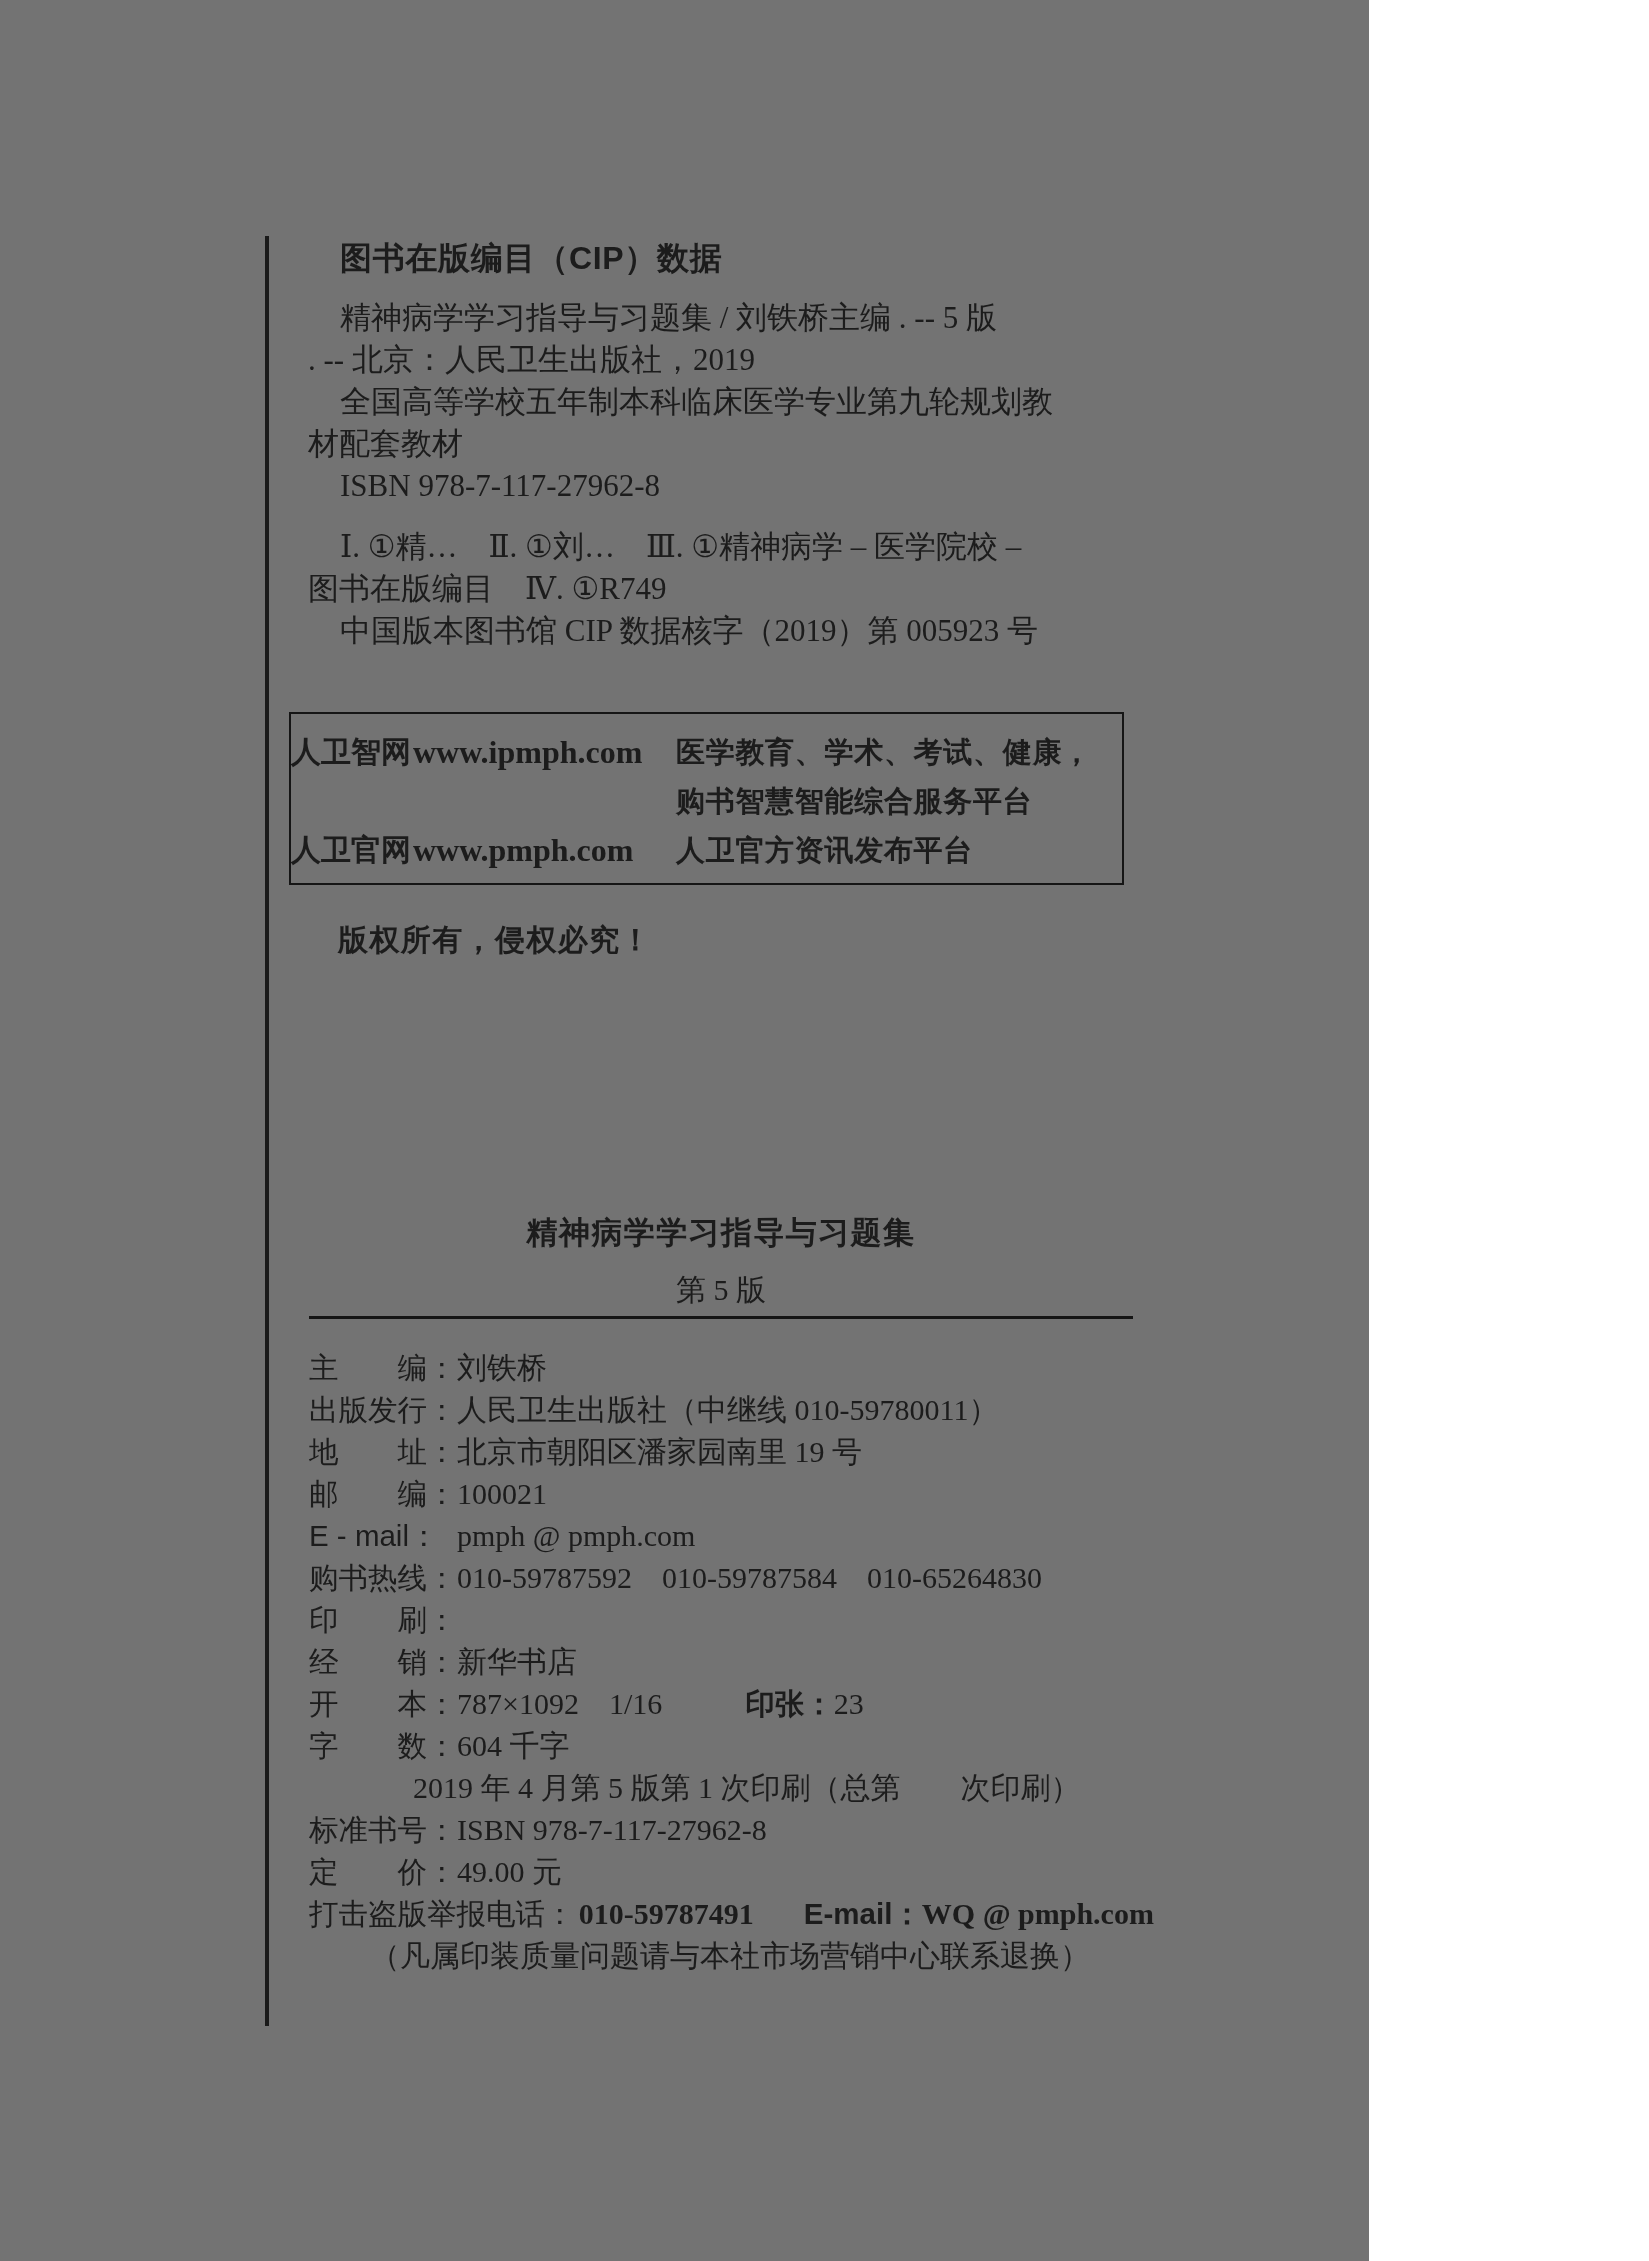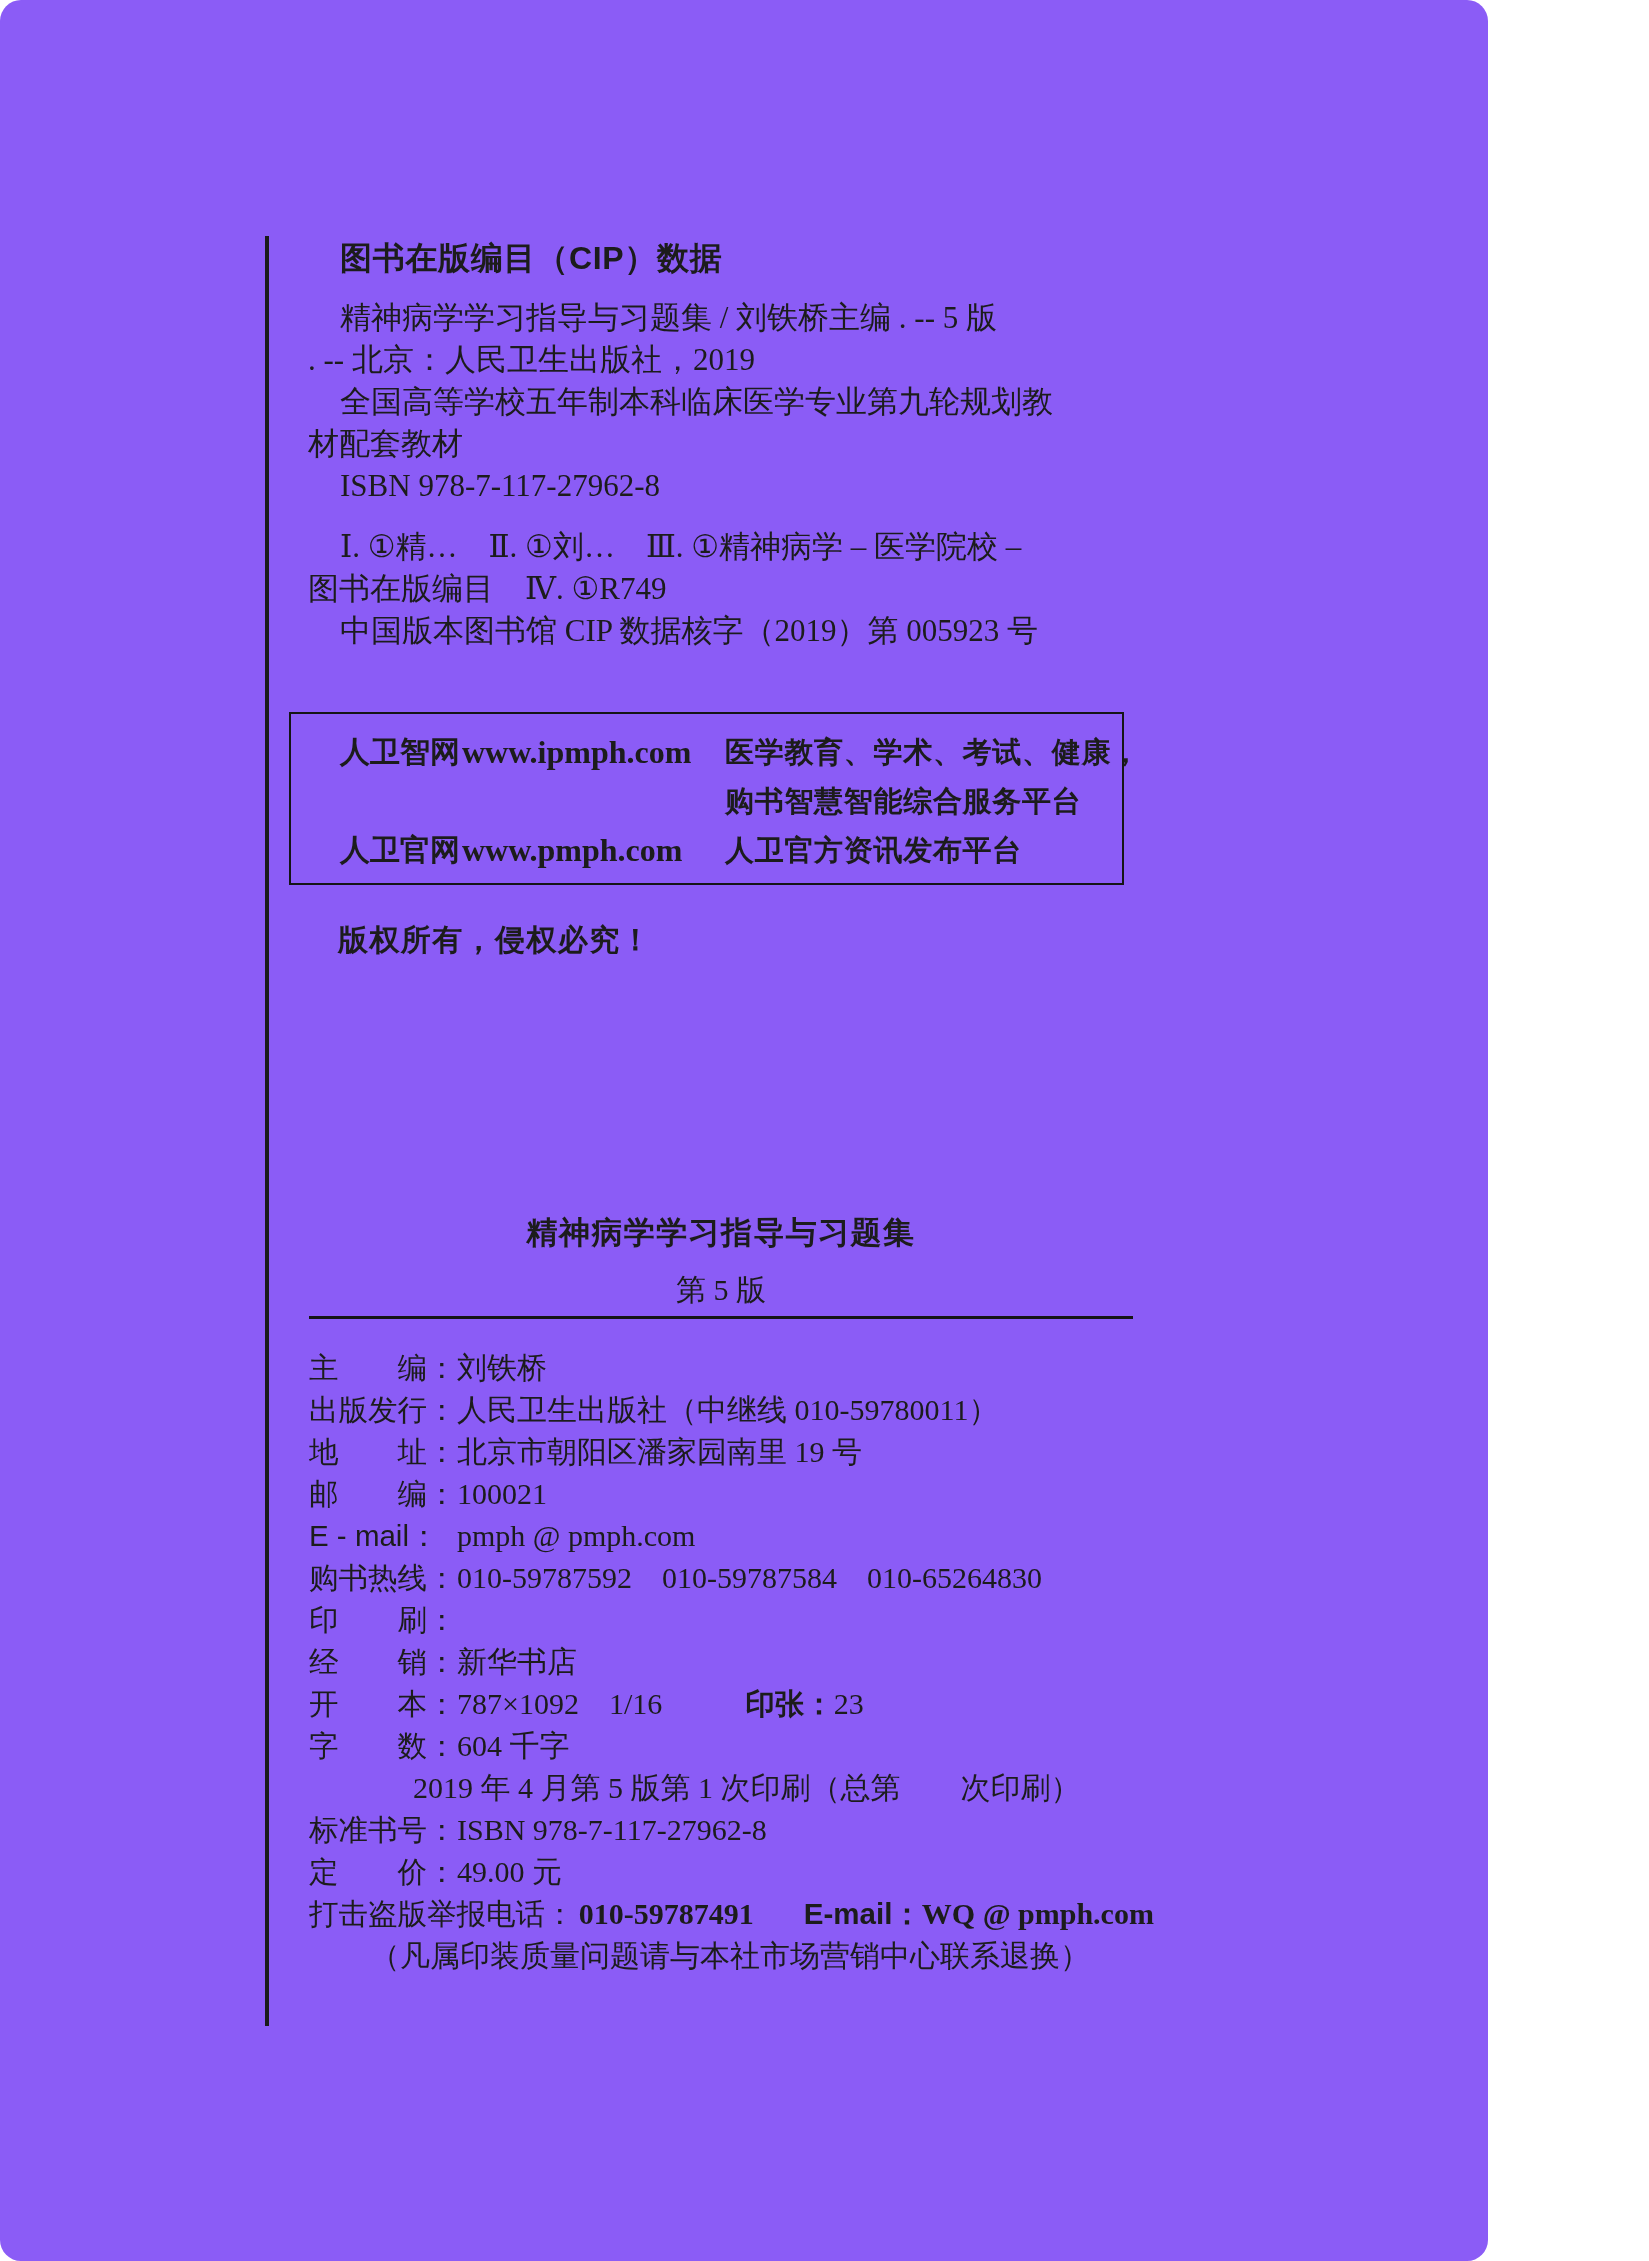--- a/index.html
+++ b/index.html
@@ -1,23 +1,22 @@
 <!DOCTYPE html>
 <html style="font-size:11.5px"><head>
 <meta charset="utf-8">
 <style>
   html,body{margin:0;padding:0;background:#ffffff;}
   .page{
     position:relative;
-    width:1488px;height:2261px;
-    background:#8b5cf6;
+    width:1369px;height:2261px;
+    background:#737373;
     color:#1c1c1c;
     overflow:hidden;
     font-family:"Liberation Serif","DejaVu Serif",serif;
-    border-radius:21px;
   }
   .cjk-bold{font-family:"Liberation Sans","DejaVu Sans",sans-serif;font-weight:700;}
   .serif{font-family:"Liberation Serif","DejaVu Serif",serif;}
 
   .vline{
     position:absolute;left:265px;top:236px;
     width:3.6px;height:1790px;background:#1a1a1a;
   }
 
   
@@ -25,21 +24,21 @@
   .cip-header{font-size:32px;line-height:43px;margin-bottom:17.3px;text-indent:32px;letter-spacing:0.7px;}
   .cip-line{font-size:31px;line-height:42px;white-space:nowrap;}
   .cip-line.indent{text-indent:32px;}
   .cip-line.gap{margin-top:18.7px;}
 
   
   .infobox{
     position:absolute;left:289px;top:712px;
     width:835px;height:173px;
     border:2.9px solid #151515;box-sizing:border-box;
-    padding-top:14.4px;padding-left:49px;
+    padding-top:14.4px;
   }
   .ibrow{display:grid;grid-template-columns:122px 263px 1fr;align-items:center;height:49px;white-space:nowrap;}
   .ib-brand{font-size:30px;}
   .ib-url{font-family:"Liberation Serif","DejaVu Serif",serif;font-weight:700;font-size:32px;}
   .ib-desc{font-size:29px;letter-spacing:0.7px;}
 
   
   .copyright{position:absolute;left:338px;top:920px;font-size:30px;letter-spacing:1.4px;}
 
   

